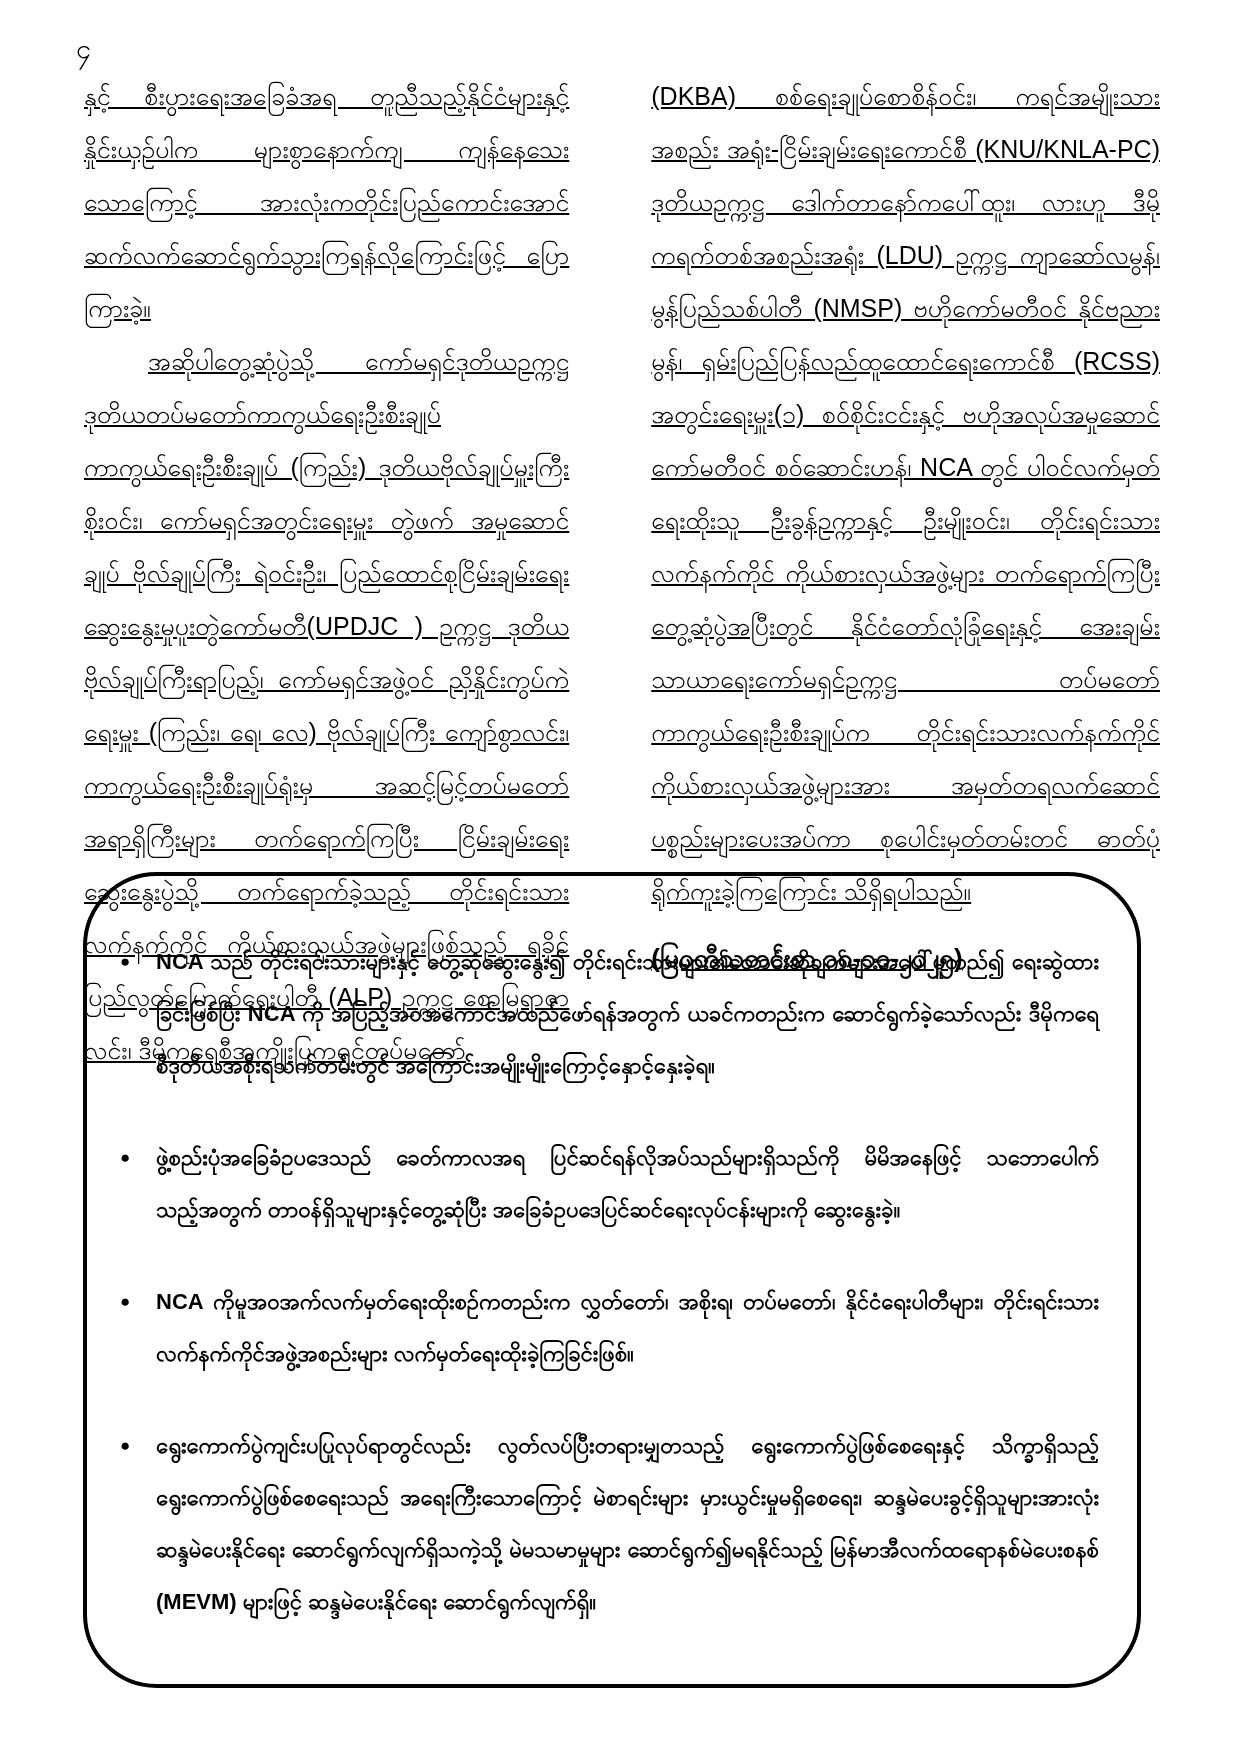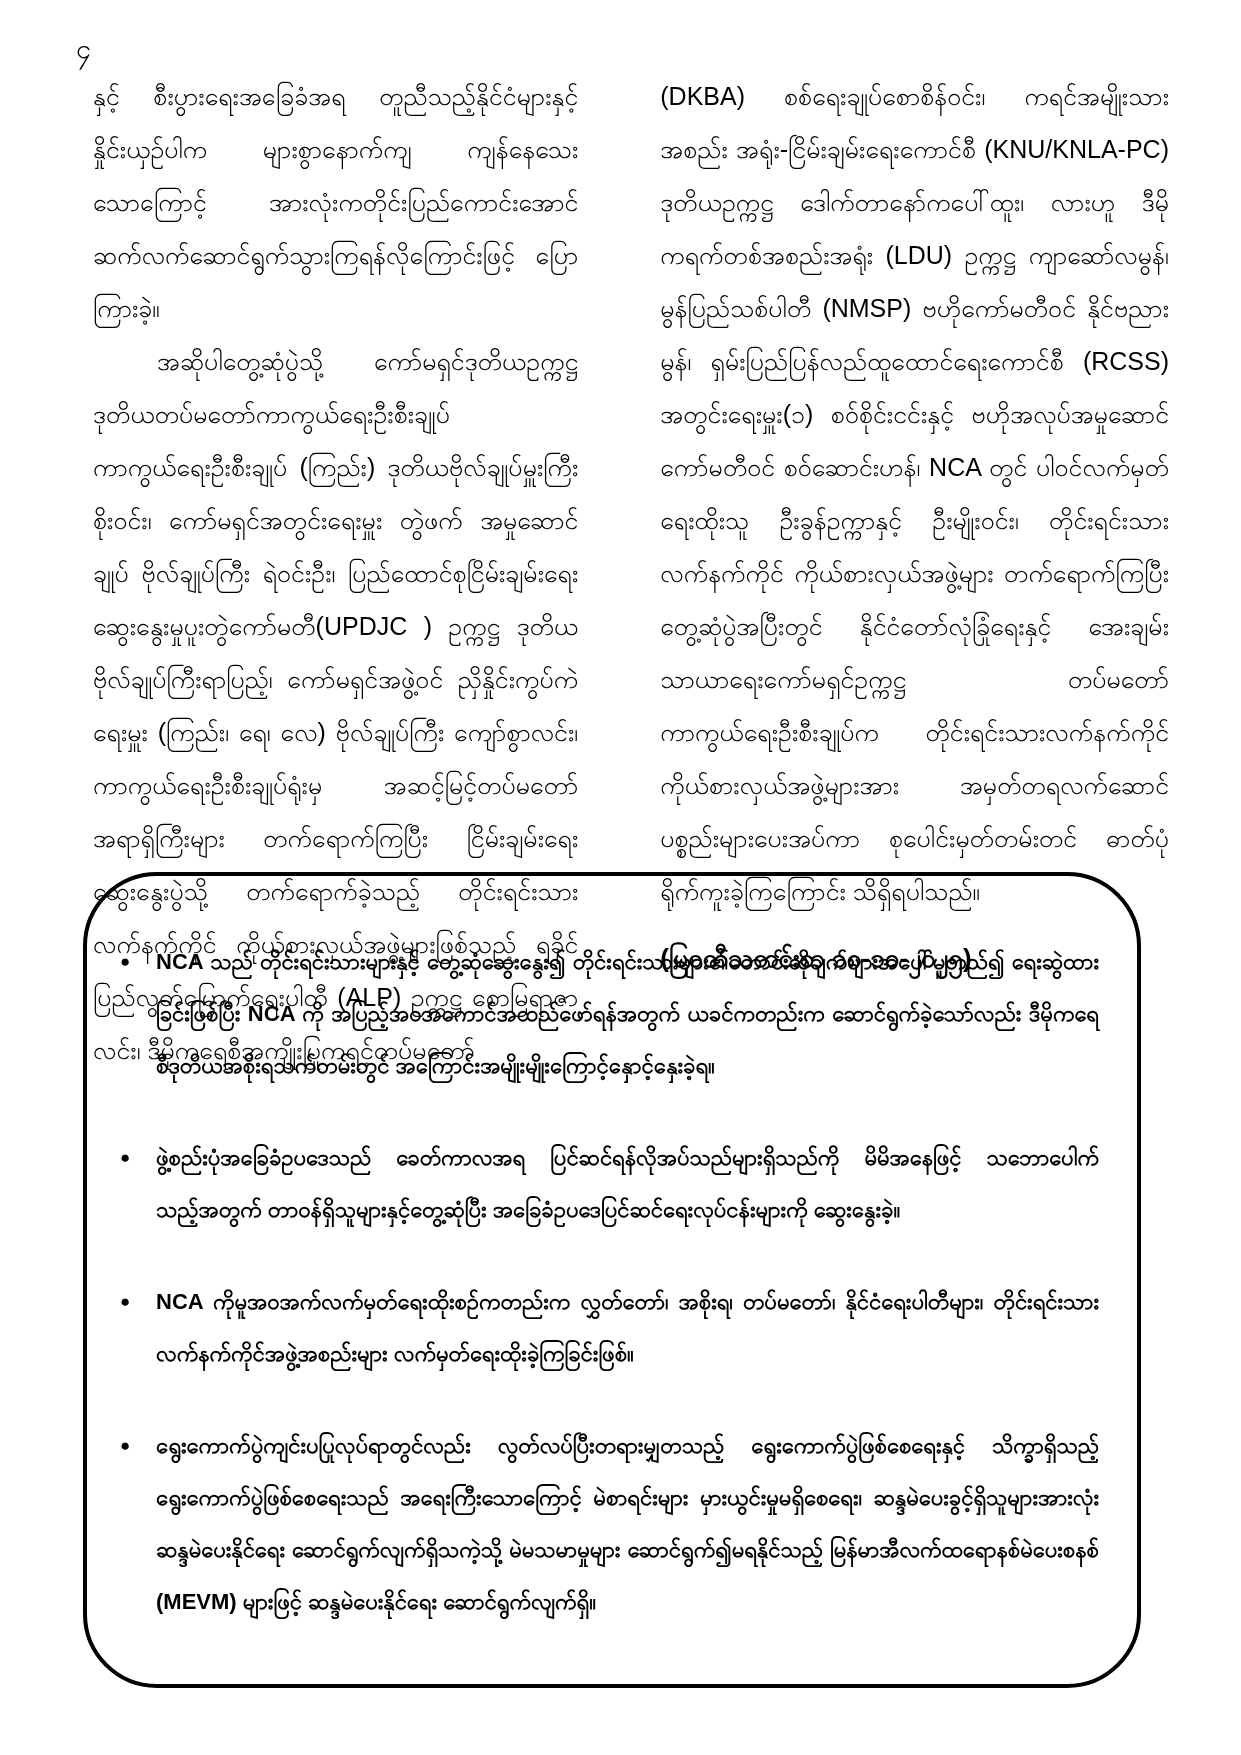--- a/index.html
+++ b/index.html
@@ -9,23 +9,23 @@
     background:#ffffff;color:#000000;
     font-family:"Liberation Sans","DejaVu Sans",sans-serif;
     box-sizing:border-box;
     overflow:hidden;
   }
   .page-number{
     position:absolute;top:34px;left:76px;
     font-size:27px;line-height:30px;
   }
   .columns{
-    position:absolute;top:70px;left:93px;
+    position:absolute;top:70px;left:84px;
     width:1076px;
-    display:flex;gap:82px;
+    display:flex;gap:82px;text-decoration:underline;
   }
   .col{font-size:25px;line-height:53px;text-align:justify;}
   .col-left{width:497px;}
   .col-right{width:521px;}
   .col p{margin:0;padding:0;}
   .para-indent{text-indent:64px;}
   .attribution{
     text-align:left;font-weight:bold;font-size:26px;
     margin-top:18px !important;line-height:44px;
   }

